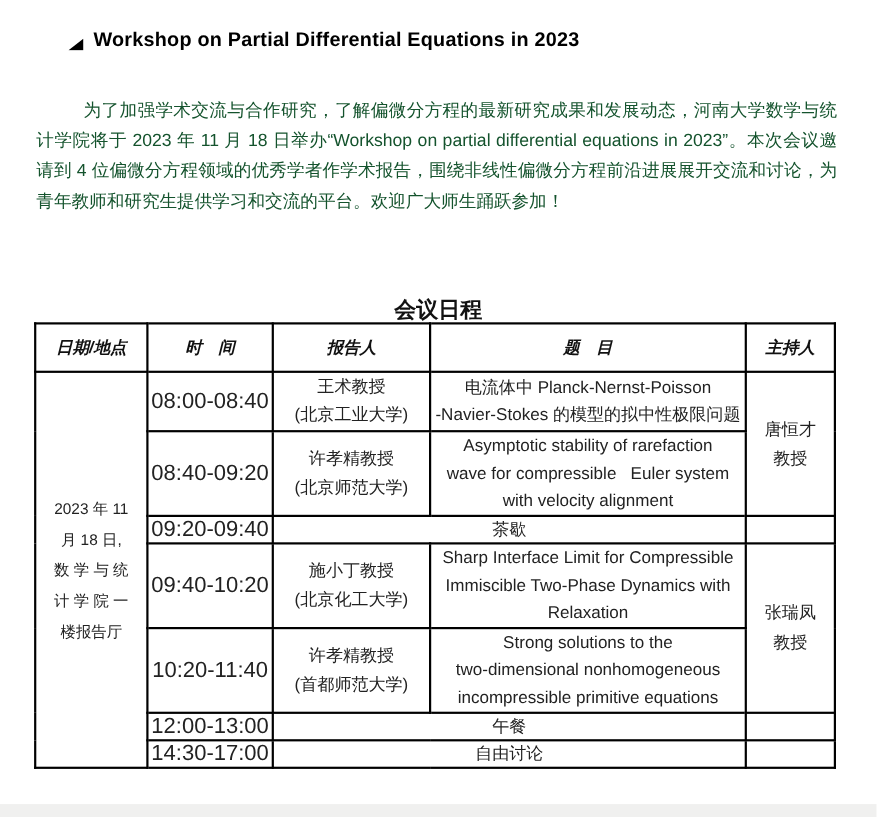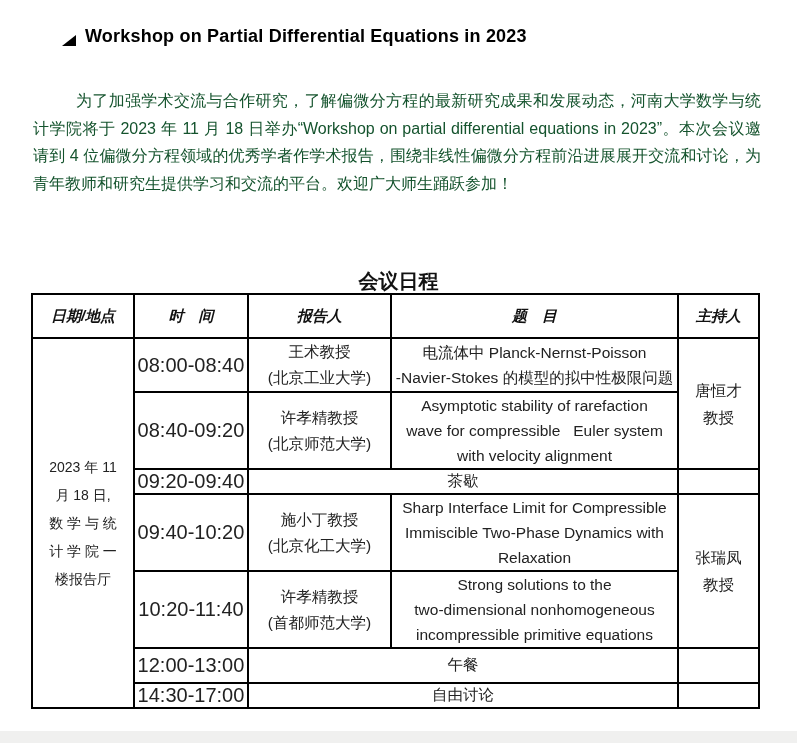--- a/index.html
+++ b/index.html
@@ -39,21 +39,21 @@
     border:2px solid #000;padding:0;vertical-align:middle;
     text-align:center;overflow:hidden;
   }
   table.sched th{font-size:15px;font-weight:bold;color:#111;}
   tr.hrow{height:44px;font-style:italic;}
   tr.r1{height:51px;}
   tr.r2{height:74px;}
   tr.r3{height:14px;}
   tr.r4{height:74px;}
   tr.r5{height:75px;}
-  tr.r6{height:35px;}
+  tr.r6{height:25px;}
   tr.r7{height:24px;}
   td.venue{
     border-left:2px solid #41A041;
     border-bottom:2px solid #41A041;
     text-align:left;padding-left:9px;padding-right:4px;
     line-height:28px;font-size:14px;
   }
   td.time{font-size:20px;}
   td.speaker{line-height:26px;}
   td.ttl{

